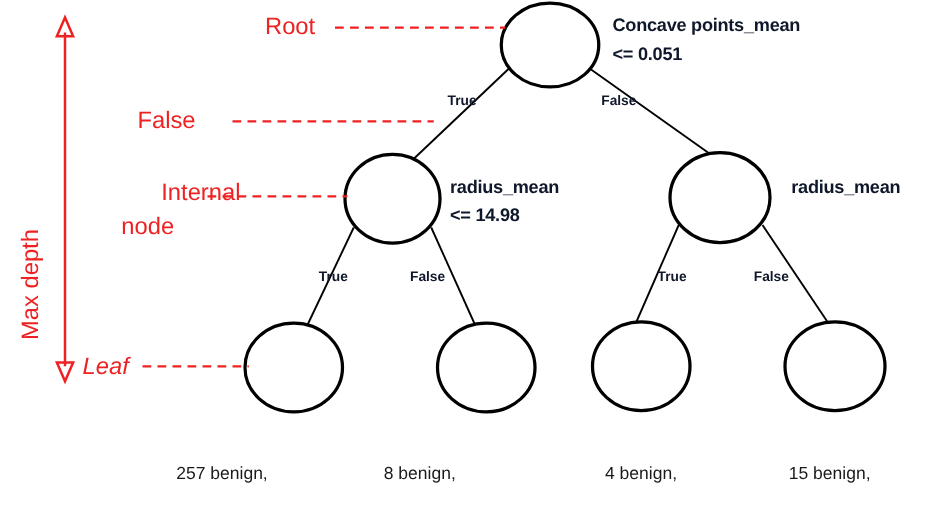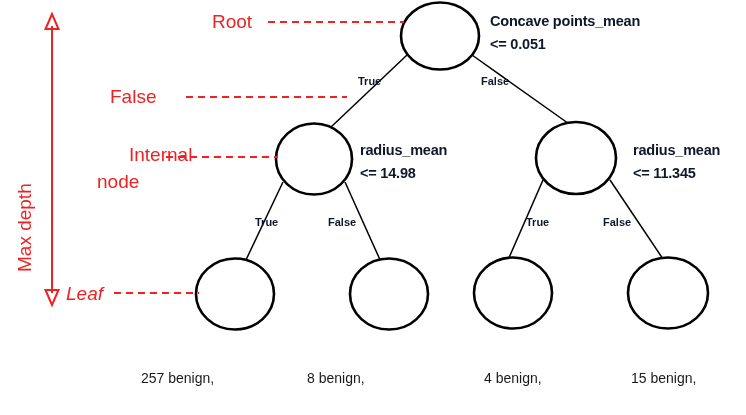--- a/index.html
+++ b/index.html
@@ -127,21 +127,20 @@
 
   <div class="lbl annot-depth" style="left:14px; top:272px;">Max depth</div>
 
   <div class="lbl cond-label" style="left:490px; top:11px;">Concave points_mean</div>
   <div class="lbl cond-label" style="left:490px; top:34px;">&lt;= 0.051</div>
 
   <div class="lbl cond-label" style="left:360px; top:140px;">radius_mean</div>
   <div class="lbl cond-label" style="left:360px; top:163px;">&lt;= 14.98</div>
 
   <div class="lbl cond-label" style="left:633px; top:140px;">radius_mean</div>
-  <div class="lbl cond-label" style="left:633px; top:163px;">&lt;= 11.345</div>
 
   <div class="lbl branch-label" style="left:358px; top:75px;">True</div>
   <div class="lbl branch-label" style="left:481px; top:75px;">False</div>
 
   <div class="lbl branch-label" style="left:255px; top:216px;">True</div>
   <div class="lbl branch-label" style="left:328px; top:216px;">False</div>
 
   <div class="lbl branch-label" style="left:526px; top:216px;">True</div>
   <div class="lbl branch-label" style="left:603px; top:216px;">False</div>
 

